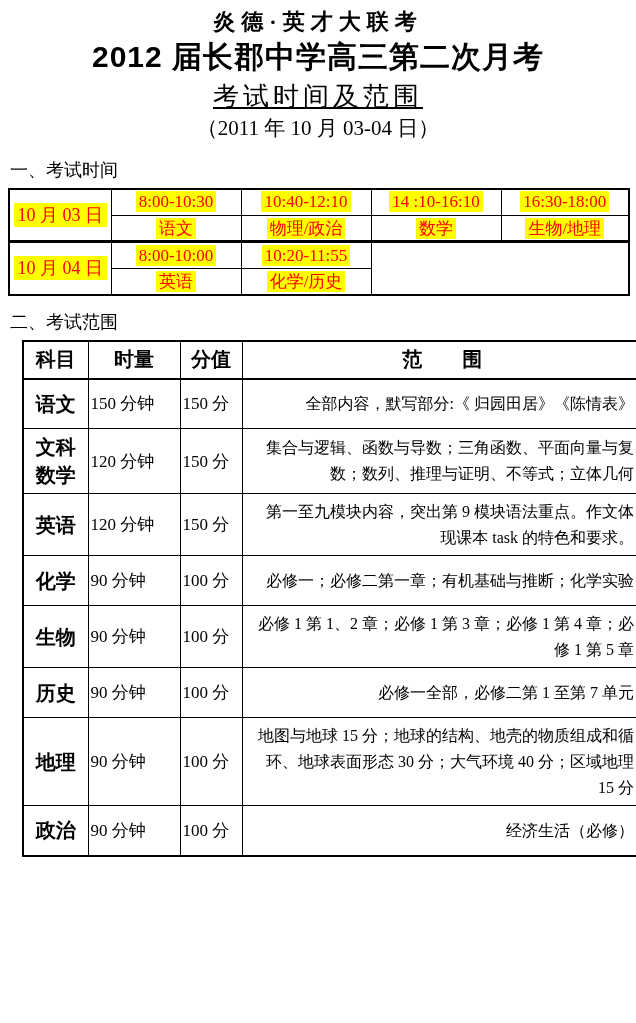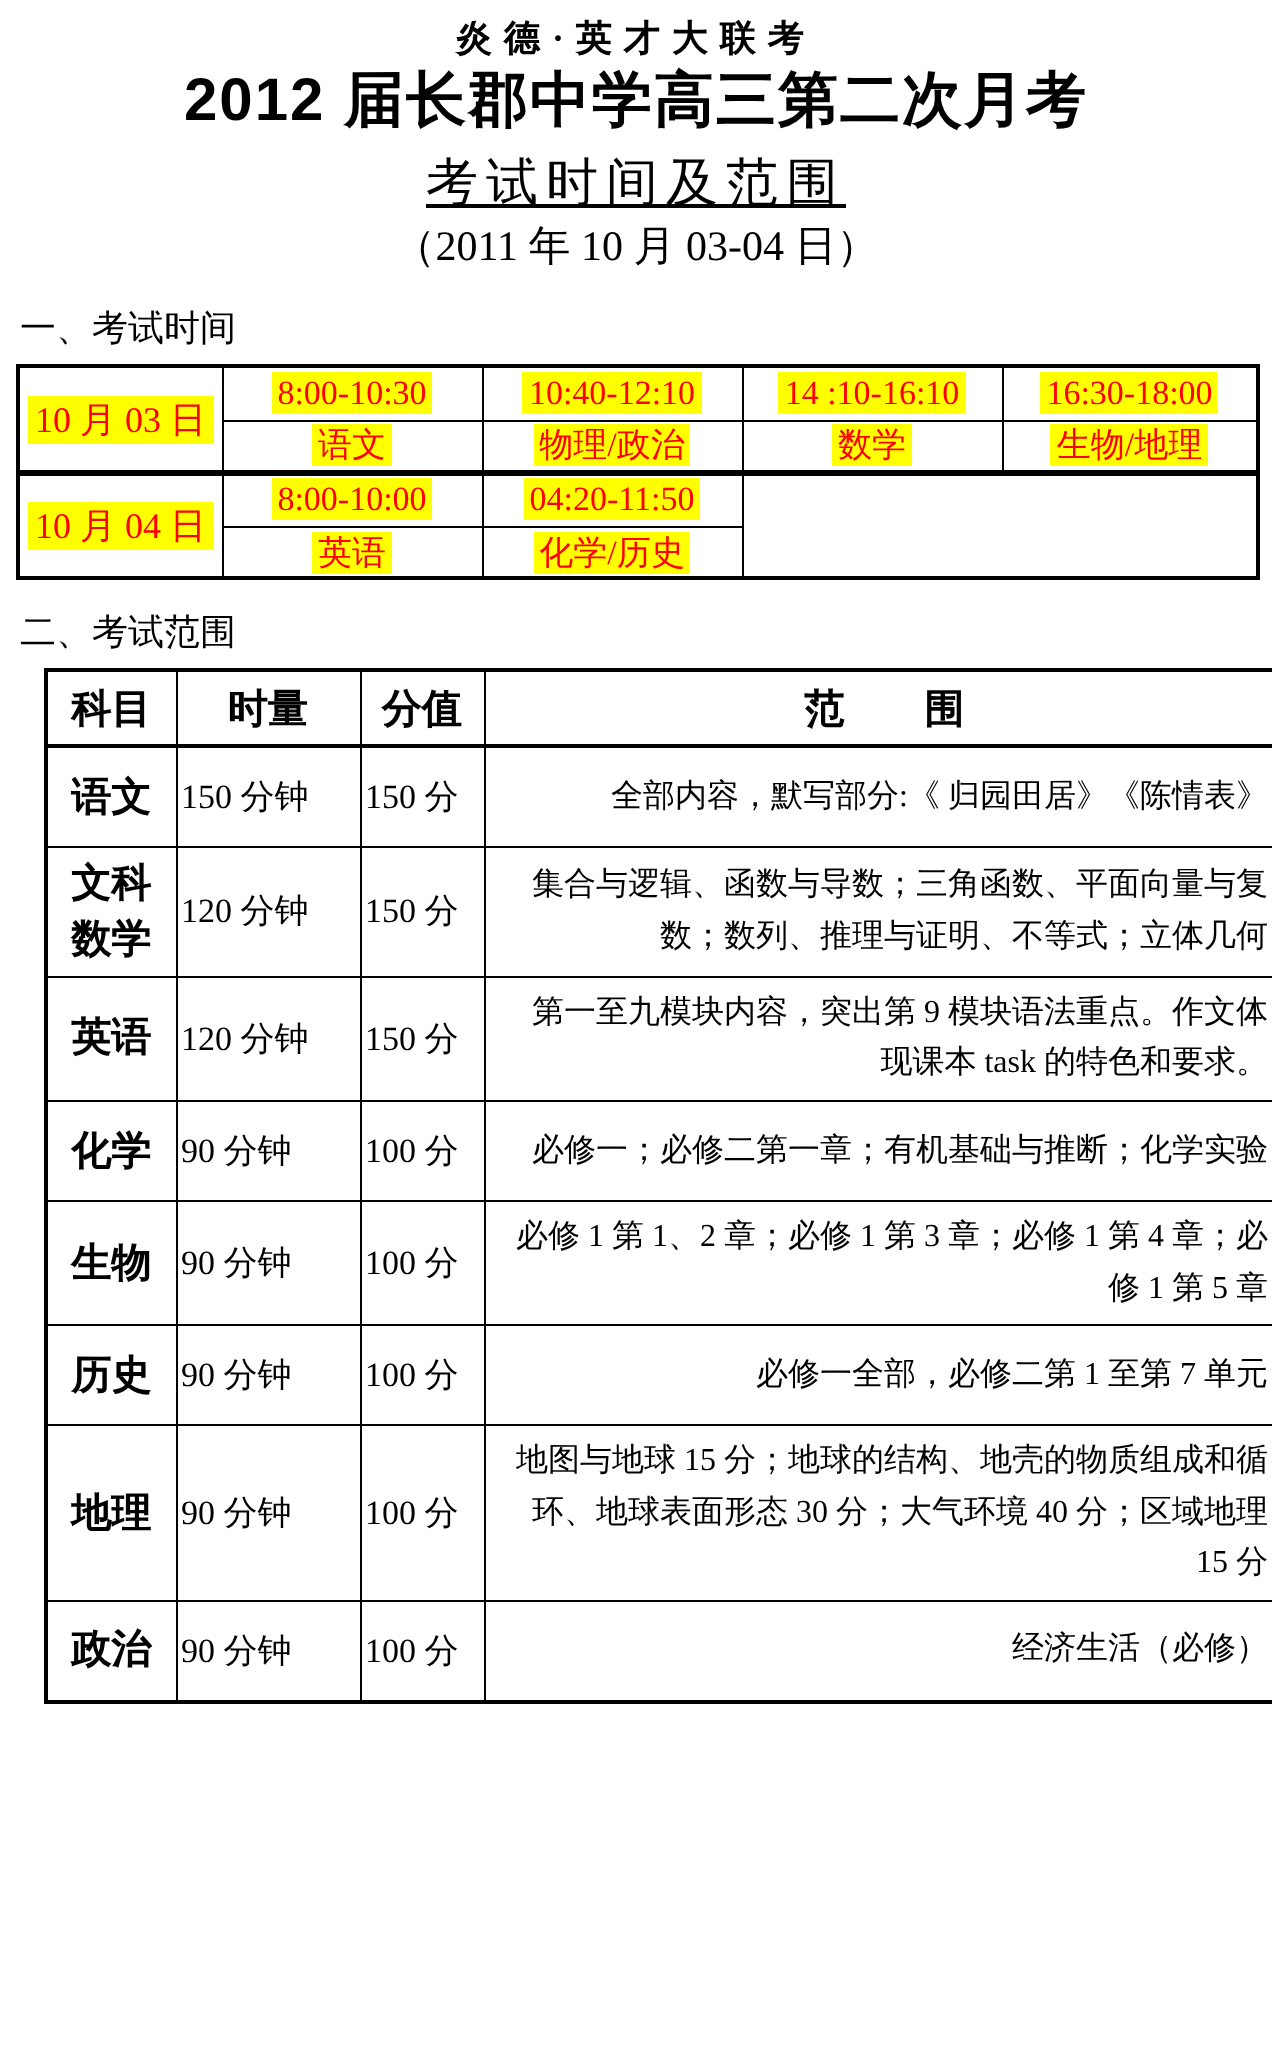--- a/index.html
+++ b/index.html
@@ -9,21 +9,21 @@
     min-height: 1023px;
     font-family: "Liberation Serif", "DejaVu Serif", serif;
     color: #000;
     padding-top: 8px;
   }
 
   
   .doc-header { text-align: center; }
   .title-brand {
     font-family: "Liberation Serif", "DejaVu Serif", serif;
-    font-size: 18px;
+    font-size: 22px;
     font-weight: 600;
     letter-spacing: 6px;
     line-height: 1.3;
   }
   .title-main {
     font-family: "Liberation Sans", "DejaVu Sans", sans-serif;
     font-size: 30px;
     font-weight: 800;
     letter-spacing: 1px;
     line-height: 1.35;
@@ -141,21 +141,21 @@
   </tr>
   <tr class="subject-row">
     <td><span class="hl">语文</span></td>
     <td><span class="hl">物理/政治</span></td>
     <td><span class="hl">数学</span></td>
     <td><span class="hl">生物/地理</span></td>
   </tr>
   <tr class="time-row thick-top">
     <td class="date-cell" rowspan="2"><span class="hl">10 月 04 日</span></td>
     <td><span class="hl">8:00-10:00</span></td>
-    <td><span class="hl">04:20-11:50</span></td>
+    <td><span class="hl">10:20-11:55</span></td>
     <td class="empty-cell" rowspan="2" colspan="2"></td>
   </tr>
   <tr class="subject-row">
     <td><span class="hl">英语</span></td>
     <td><span class="hl">化学/历史</span></td>
   </tr>
 </tbody>
   </table>
 
 <div class="section-label">二、考试范围</div>

